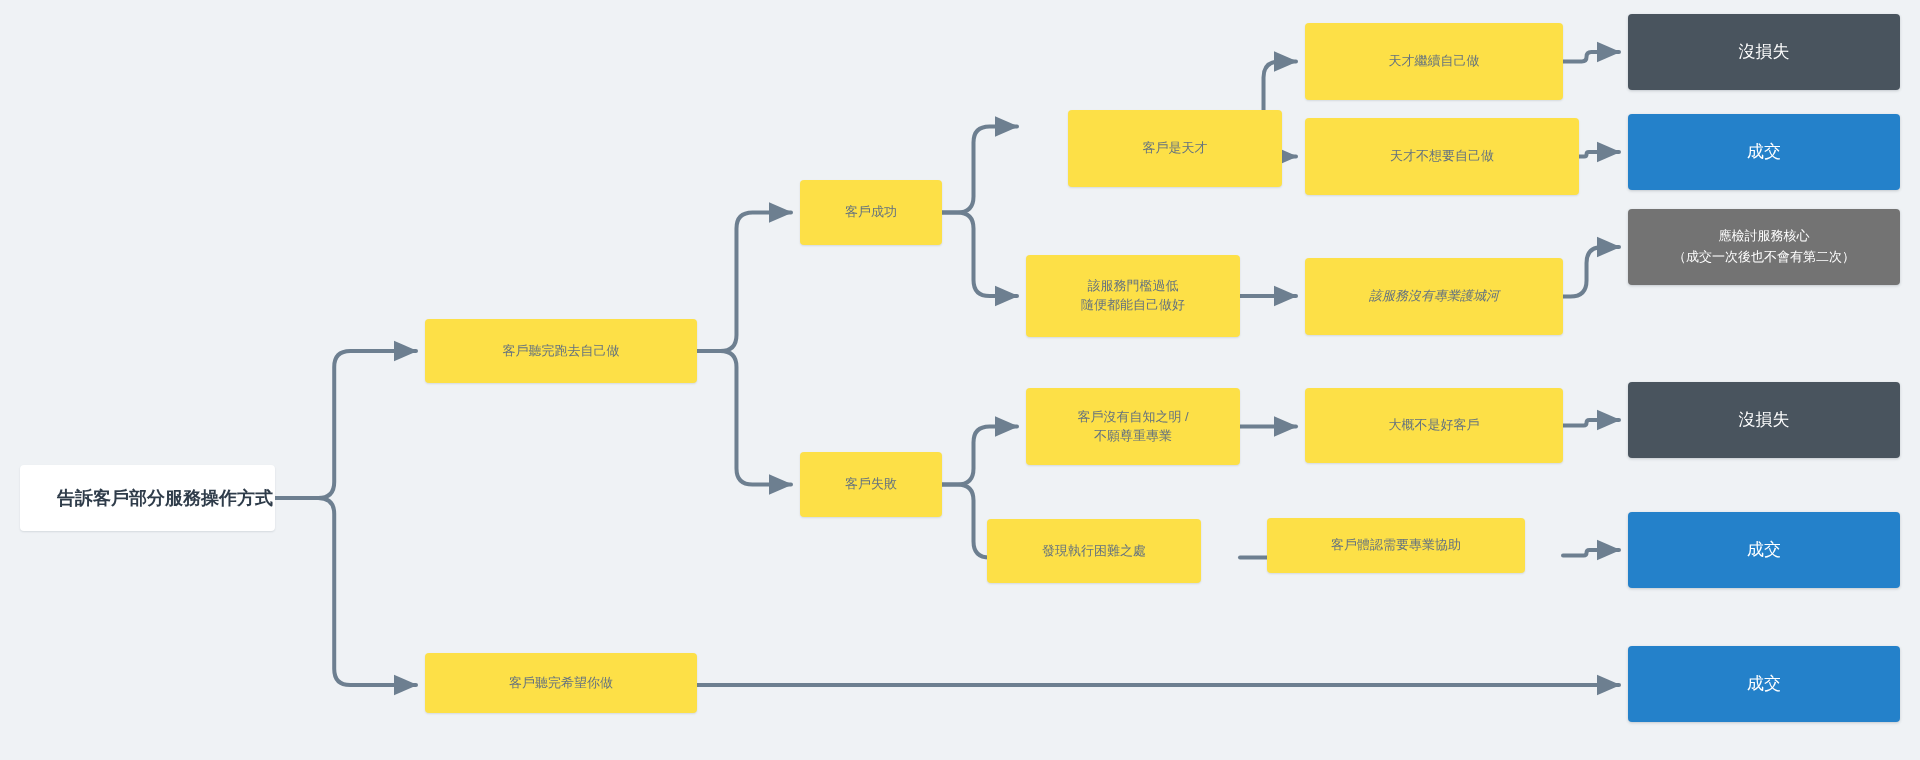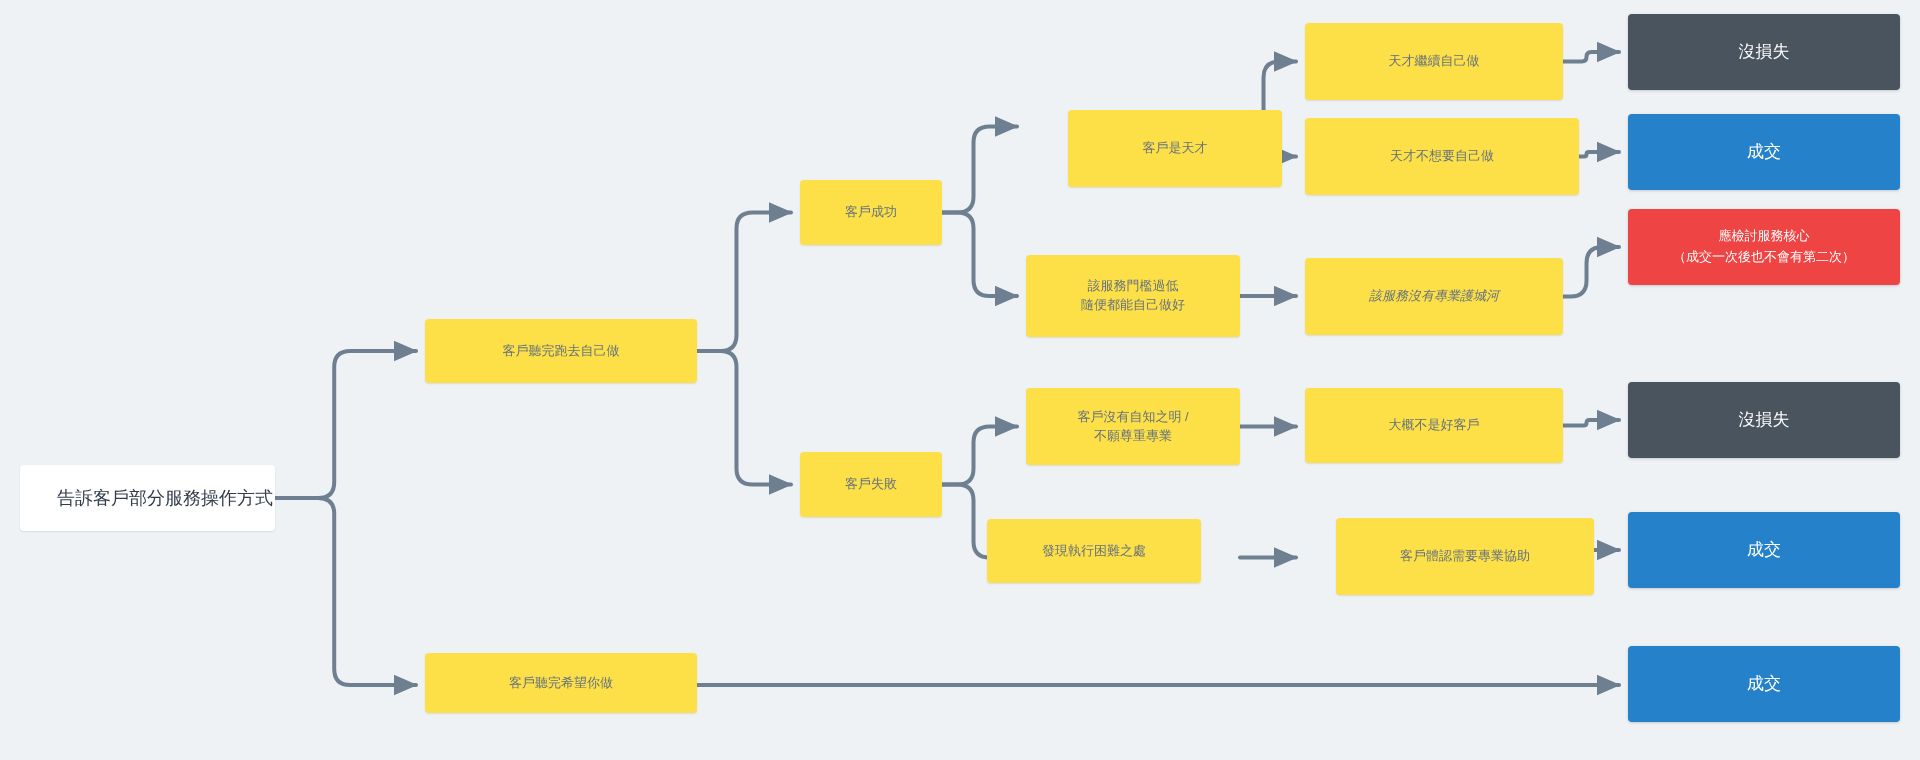--- a/index.html
+++ b/index.html
@@ -58,21 +58,21 @@
   .node.plain {
     background: #fde047;
     color: #64727f;
     font-size: 13px;
     box-shadow: 0 1px 2px rgba(40,55,70,0.13);
   }
   .node.root {
     background: #ffffff;
     color: #2f3c4a;
     font-size: 18px;
-    font-weight: normal;
+    font-weight: bold;
     box-shadow: 0 1px 2px rgba(40,55,70,0.13);
     padding-left: 35px;
   }
   .node.outcome {
     color: #ffffff;
     font-size: 17px;
     box-shadow: 0 1px 3px rgba(40,55,70,0.22);
   }
   .node.outcome.small {
     font-size: 13px;
@@ -123,23 +123,23 @@
       <div class="node plain" style="left: 1068px; top: 88px; width: 214px; height: 77px; margin-top: 22px;">客戶是天才</div>
       <div class="node plain" style="left: 1026px; top: 255px; width: 214px; height: 82px;">該服務門檻過低
 隨便都能自己做好</div>
       <div class="node plain" style="left: 1026px; top: 388px; width: 214px; height: 77px;">客戶沒有自知之明 /
 不願尊重專業</div>
       <div class="node plain" style="left: 987px; top: 519px; width: 214px; height: 64px;">發現執行困難之處</div>
       <div class="node plain" style="left: 1305px; top: 23px; width: 258px; height: 77px;">天才繼續自己做</div>
       <div class="node plain" style="left: 1305px; top: 118px; width: 274px; height: 77px;">天才不想要自己做</div>
       <div class="node plain" style="left: 1305px; top: 258px; width: 258px; height: 77px; font-style: italic;">該服務沒有專業護城河</div>
       <div class="node plain" style="left: 1305px; top: 388px; width: 258px; height: 75px;">大概不是好客戶</div>
-      <div class="node plain" style="left: 1336px; top: 518px; width: 258px; height: 77px;">客戶體認需要專業協助</div>
+      <div class="node plain" style="left: 1267px; top: 518px; width: 258px; height: 55px;">客戶體認需要專業協助</div>
       <div class="node outcome" style="left: 1628px; top: 14px; width: 272px; height: 76px; background: rgb(73, 84, 94);">沒損失</div>
       <div class="node outcome" style="left: 1628px; top: 114px; width: 272px; height: 76px; background: rgb(36, 129, 202);">成交</div>
-      <div class="node outcome small" style="left: 1628px; top: 209px; width: 272px; height: 76px; background: #ef4444;">應檢討服務核心
+      <div class="node outcome small" style="left: 1628px; top: 209px; width: 272px; height: 76px; background: #737373;">應檢討服務核心
 （成交一次後也不會有第二次）</div>
       <div class="node outcome" style="left: 1628px; top: 382px; width: 272px; height: 76px; background: rgb(73, 84, 94);">沒損失</div>
       <div class="node outcome" style="left: 1628px; top: 512px; width: 272px; height: 76px; background: rgb(36, 129, 202);">成交</div>
       <div class="node outcome" style="left: 1628px; top: 646px; width: 272px; height: 76px; background: rgb(36, 129, 202);">成交</div>
     </div>
 
 </div>
 
 </body></html>

